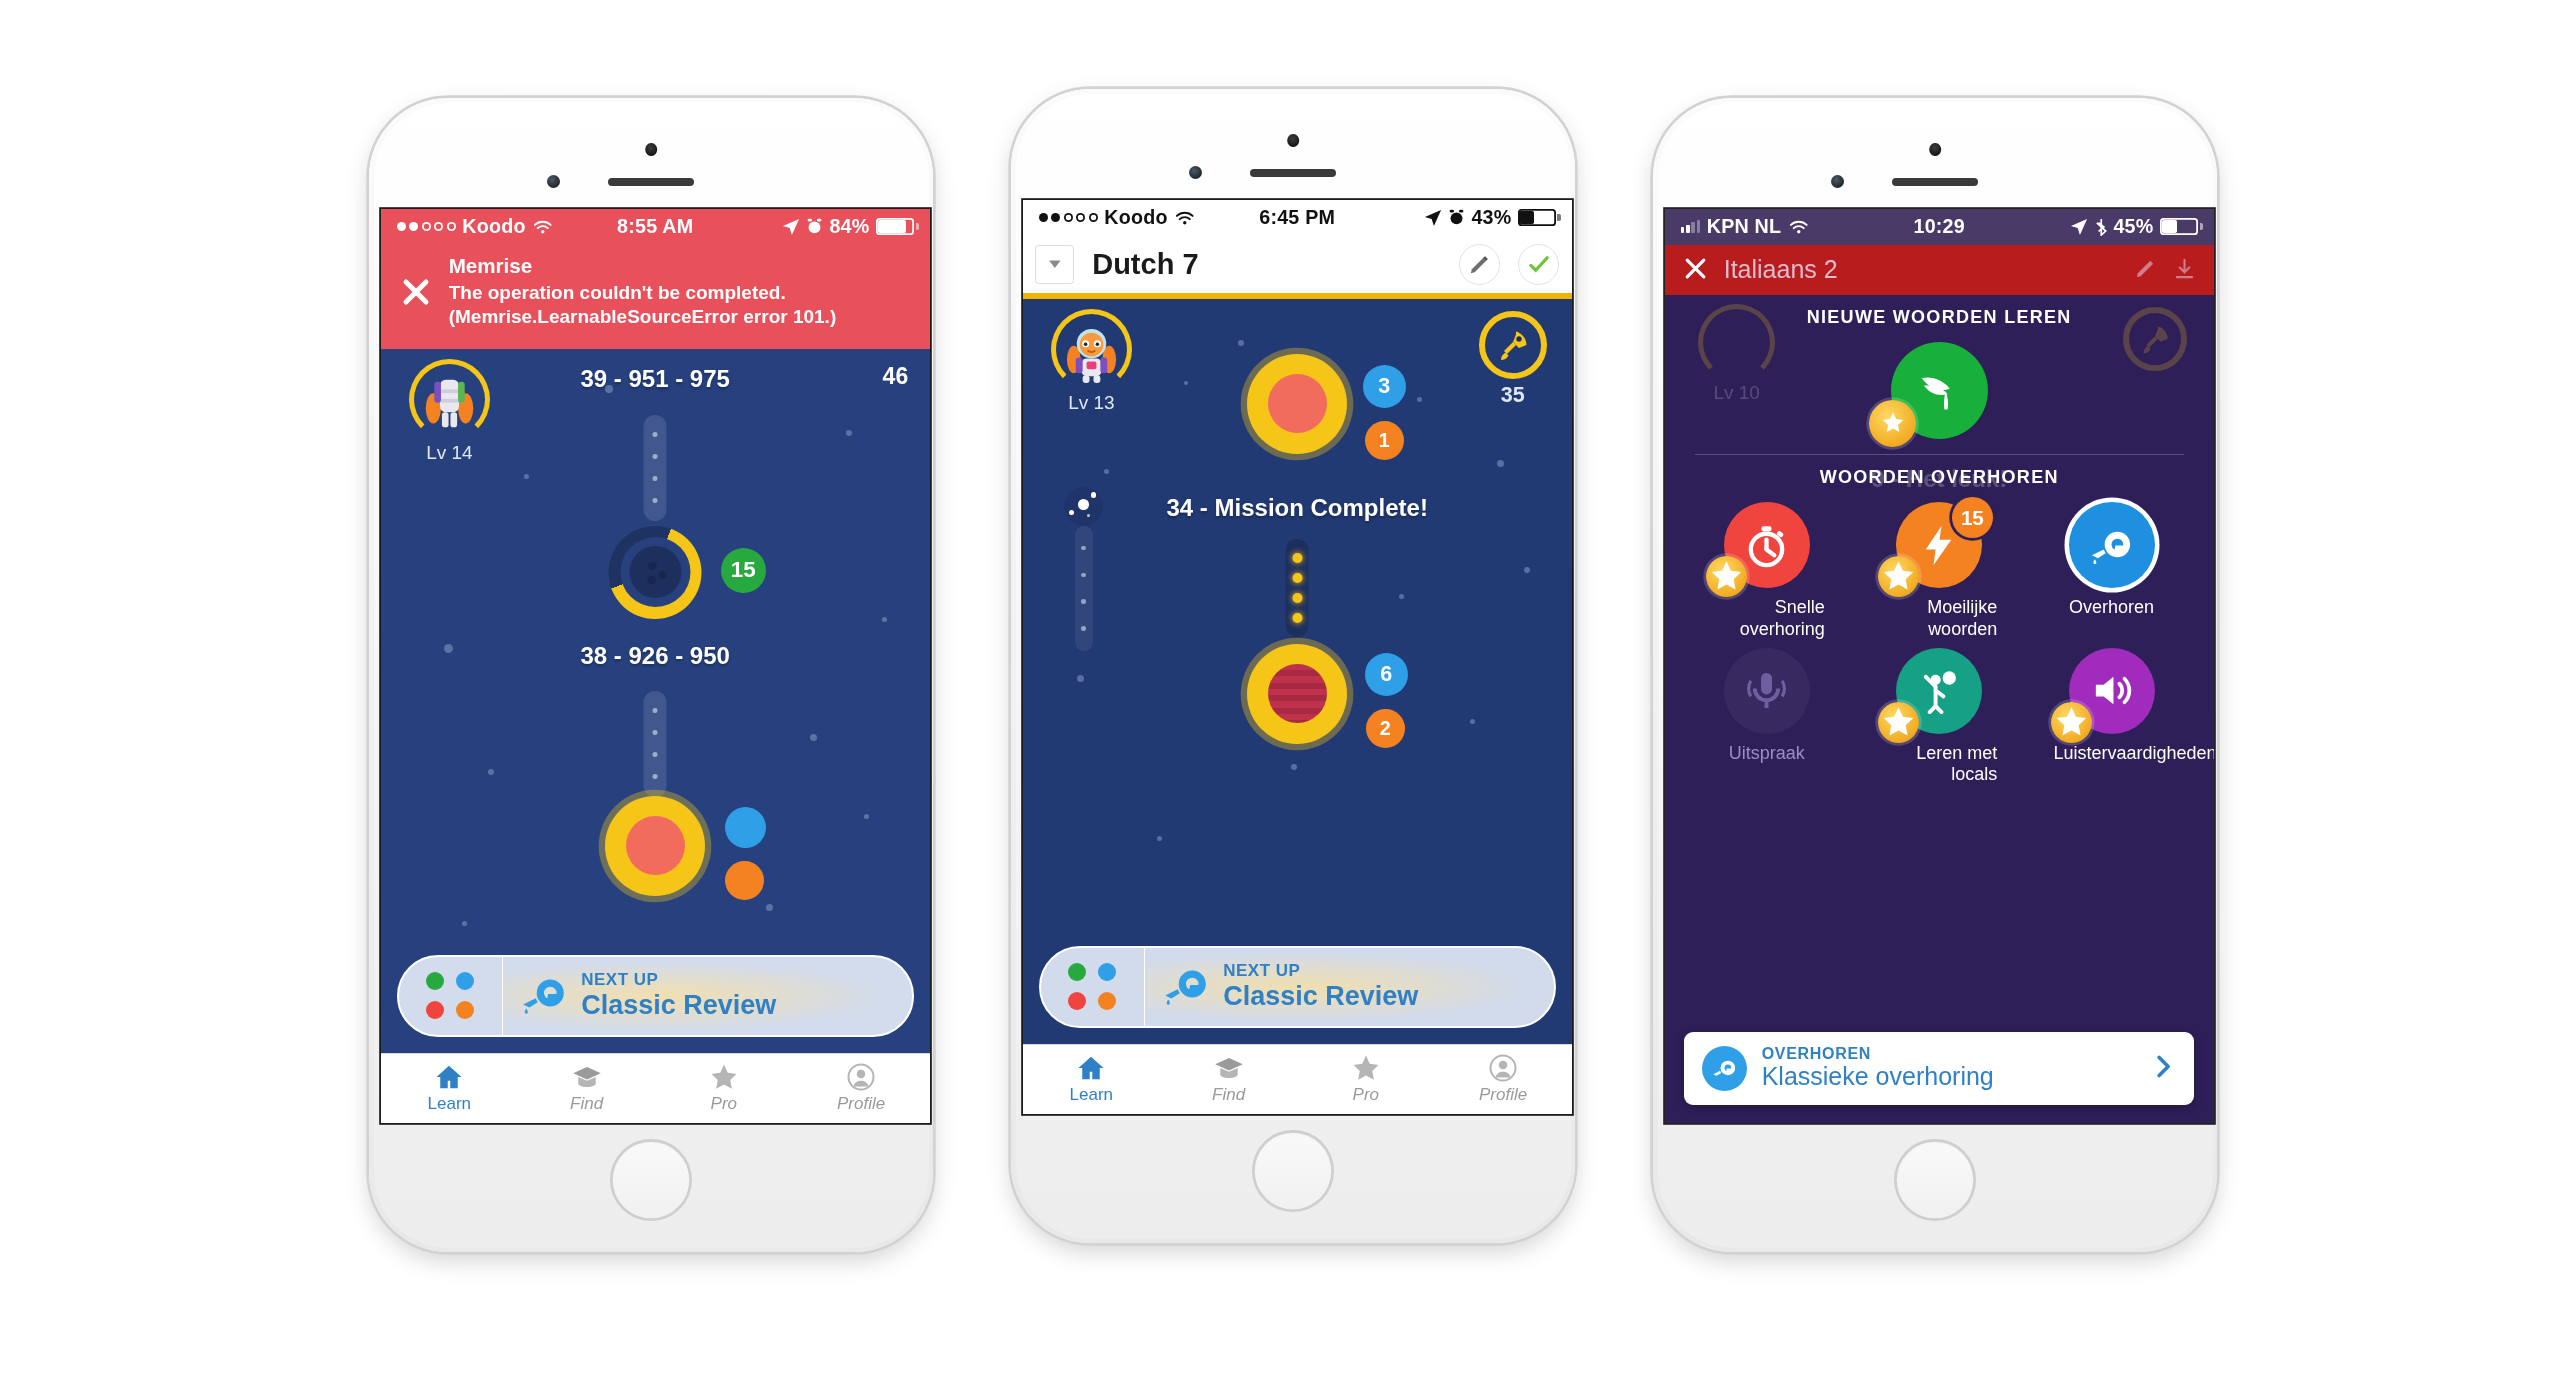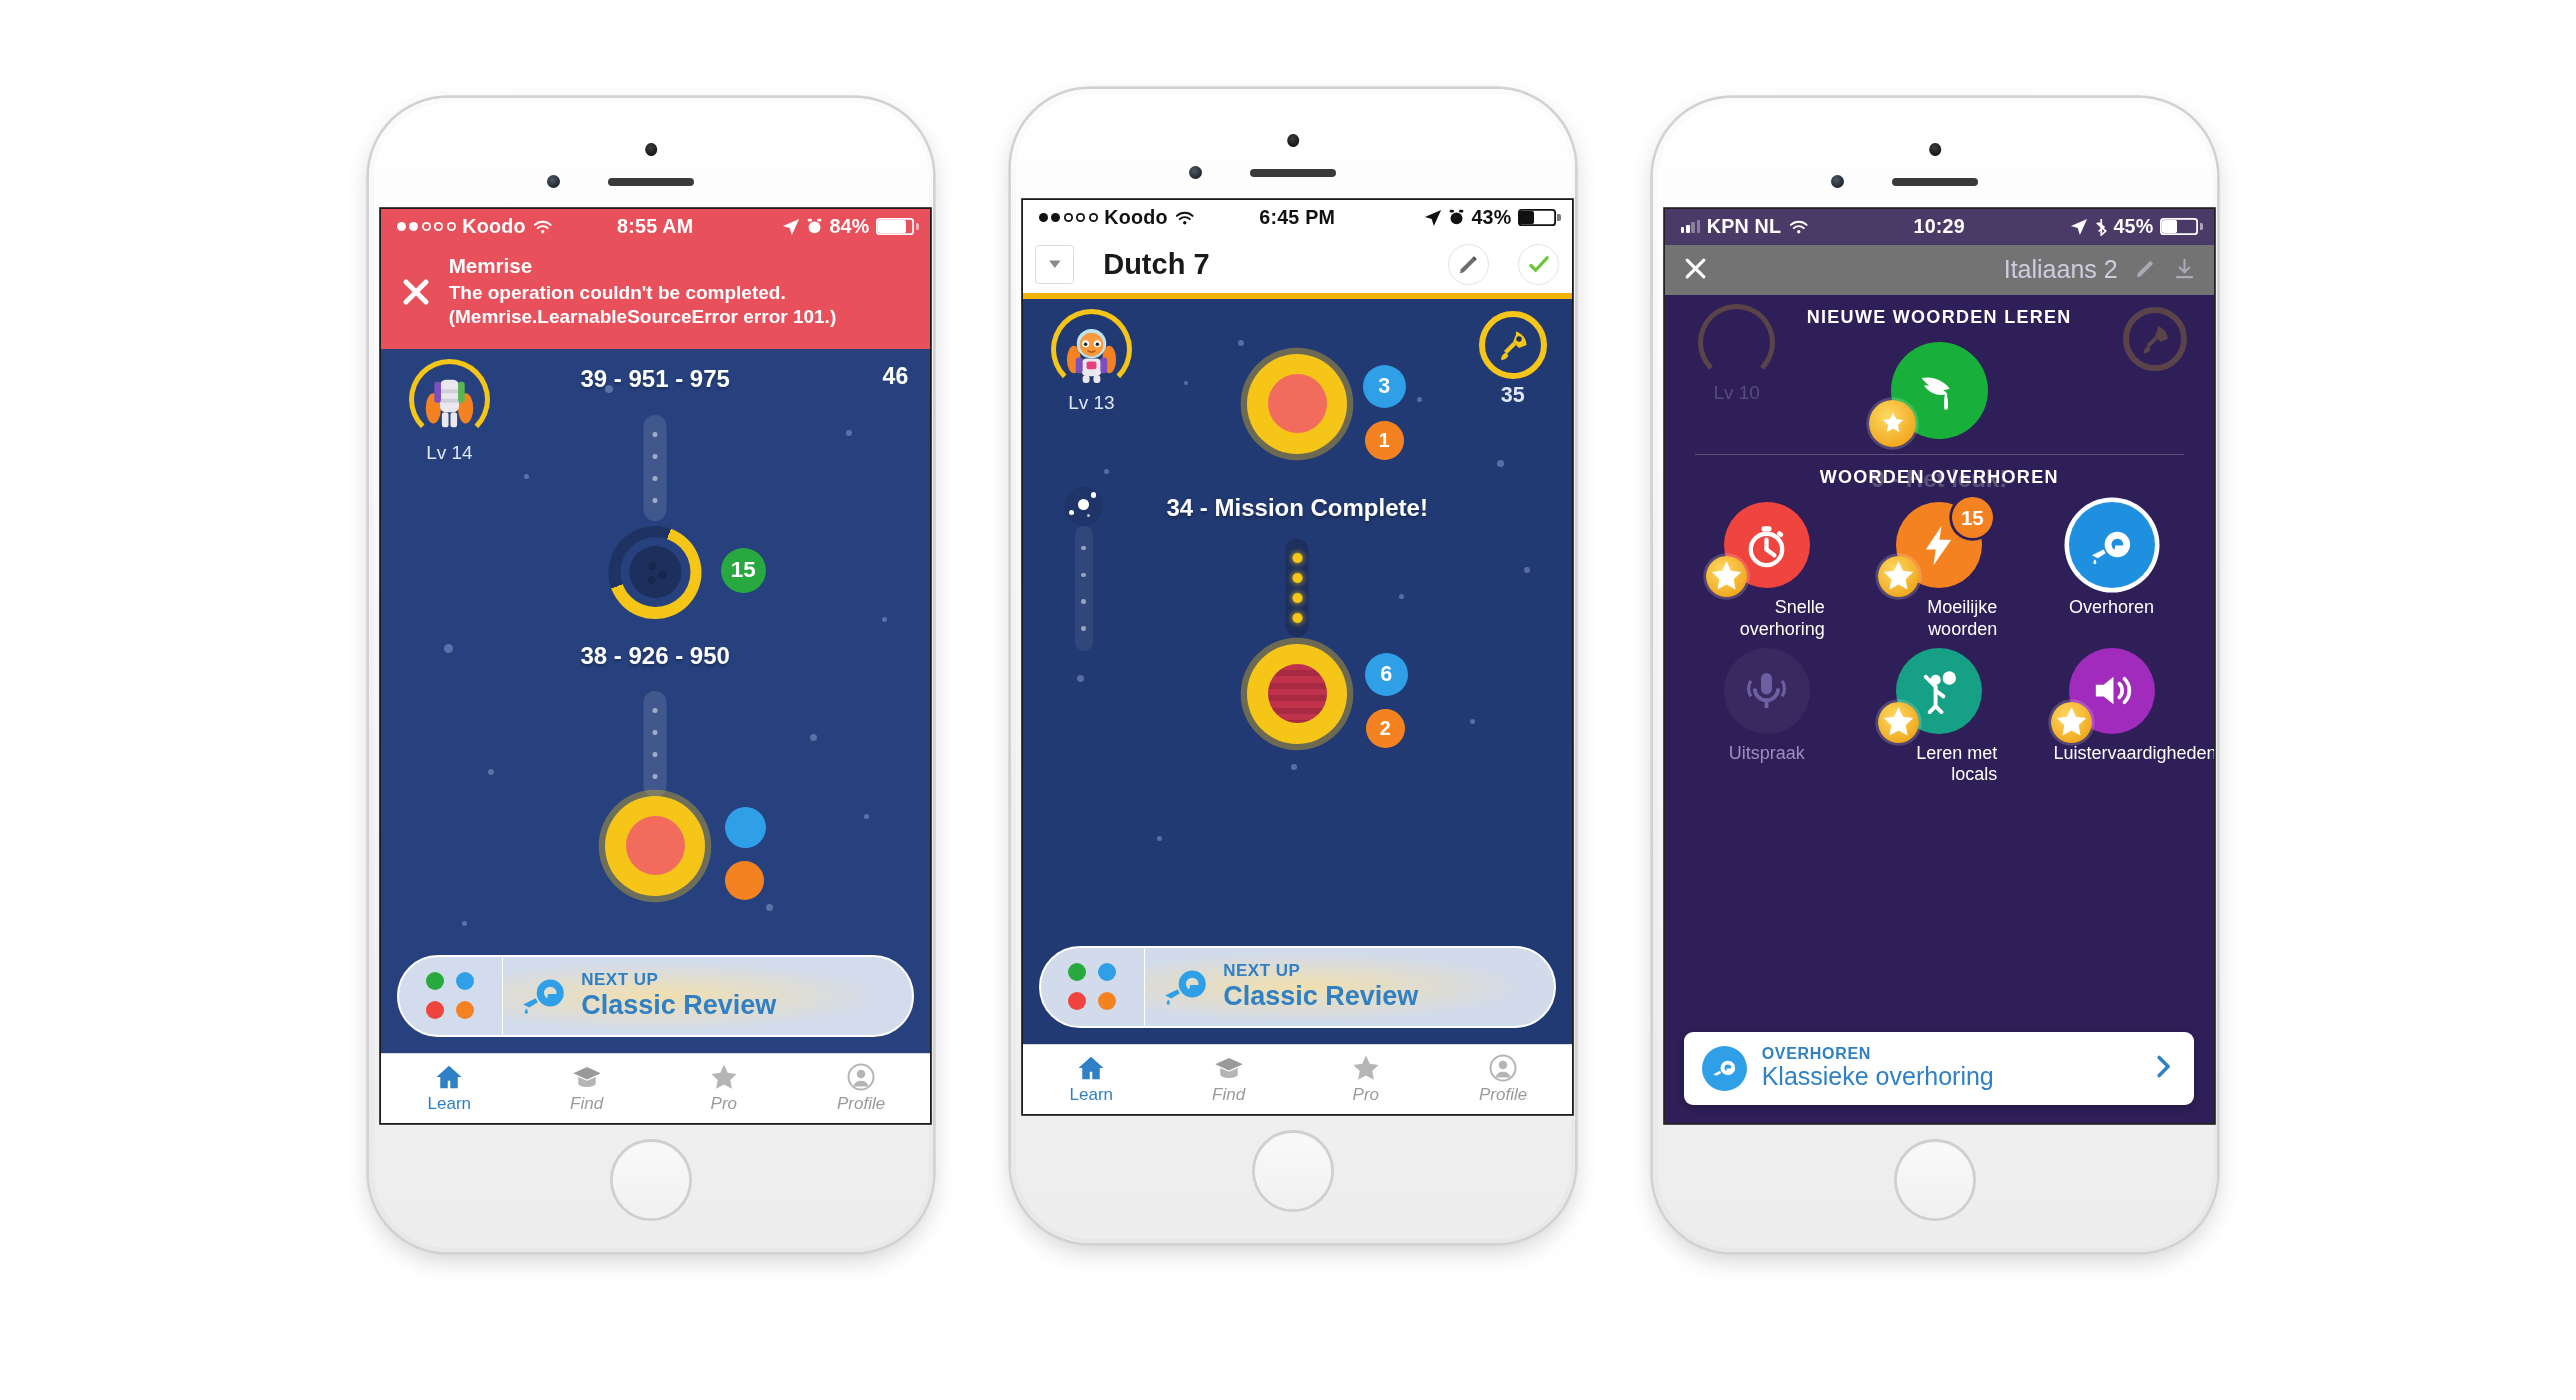--- a/index.html
+++ b/index.html
@@ -109,21 +109,21 @@
   
   .space {
     position:relative; flex:1; background:#26417e; overflow:hidden;
   }
   .space.dark { background:#223a73; }
   .star { position:absolute; border-radius:50%; background:#9db0d8; opacity:.45; }
 
   
   .course-hdr {
     background:#fff; height:57px; display:flex; align-items:center;
-    padding: 0 12.5px; gap: 29px;
+    padding: 0 12.5px; gap: 18px;
   }
   .chev-box {
     width:39px; height:39px; border:0.9px solid #dcdcdc; border-radius:3.6px;
     display:flex; align-items:center; justify-content:center;
   }
   .chev-box svg { width:19.7px; height:19.7px; }
   .course-title { font-size:29px; font-weight:bold; color:#1a1a1a; flex:1; }
   .hdr-circle {
     width:41px; height:41px; border-radius:50%; border:0.9px solid #e2e2e2;
     display:flex; align-items:center; justify-content:center;
@@ -240,21 +240,21 @@
   .tab svg { width:30px; height:30px; }
   .tab span { font-size:17px; }
   .tab.active span { color:#2f80c4; }
   .tab.idle span { color:#9a9a9a;font-style:italic; }
 
   
   .p3-body { position:relative; flex:1; background:#2e1f58; overflow:hidden; }
   .p3-dim { position:absolute; inset:0; opacity:.22; }
   .p3-hdr {
     position:relative; height:50px; display:flex; align-items:center; gap:16px;
-    padding:0 18px; background:#737373; color:#e6def5;text-align:right;
+    padding:0 18px; background:#b91c1c; color:#e6def5;
   }
   .p3-hdr .x svg { width:25px; height:25px; }
   .p3-title { font-size:25px; font-weight:500; flex:1; opacity:.82; }
   .p3-hdr .ico svg { width:23px; height:23px; opacity:.5; }
 
   .sec-label {
     text-align:center; color:#ffffff; font-size:18px; font-weight:bold;
     letter-spacing:1.3px; padding:12.5px 0 5.4px;
   }
   .big-green {

